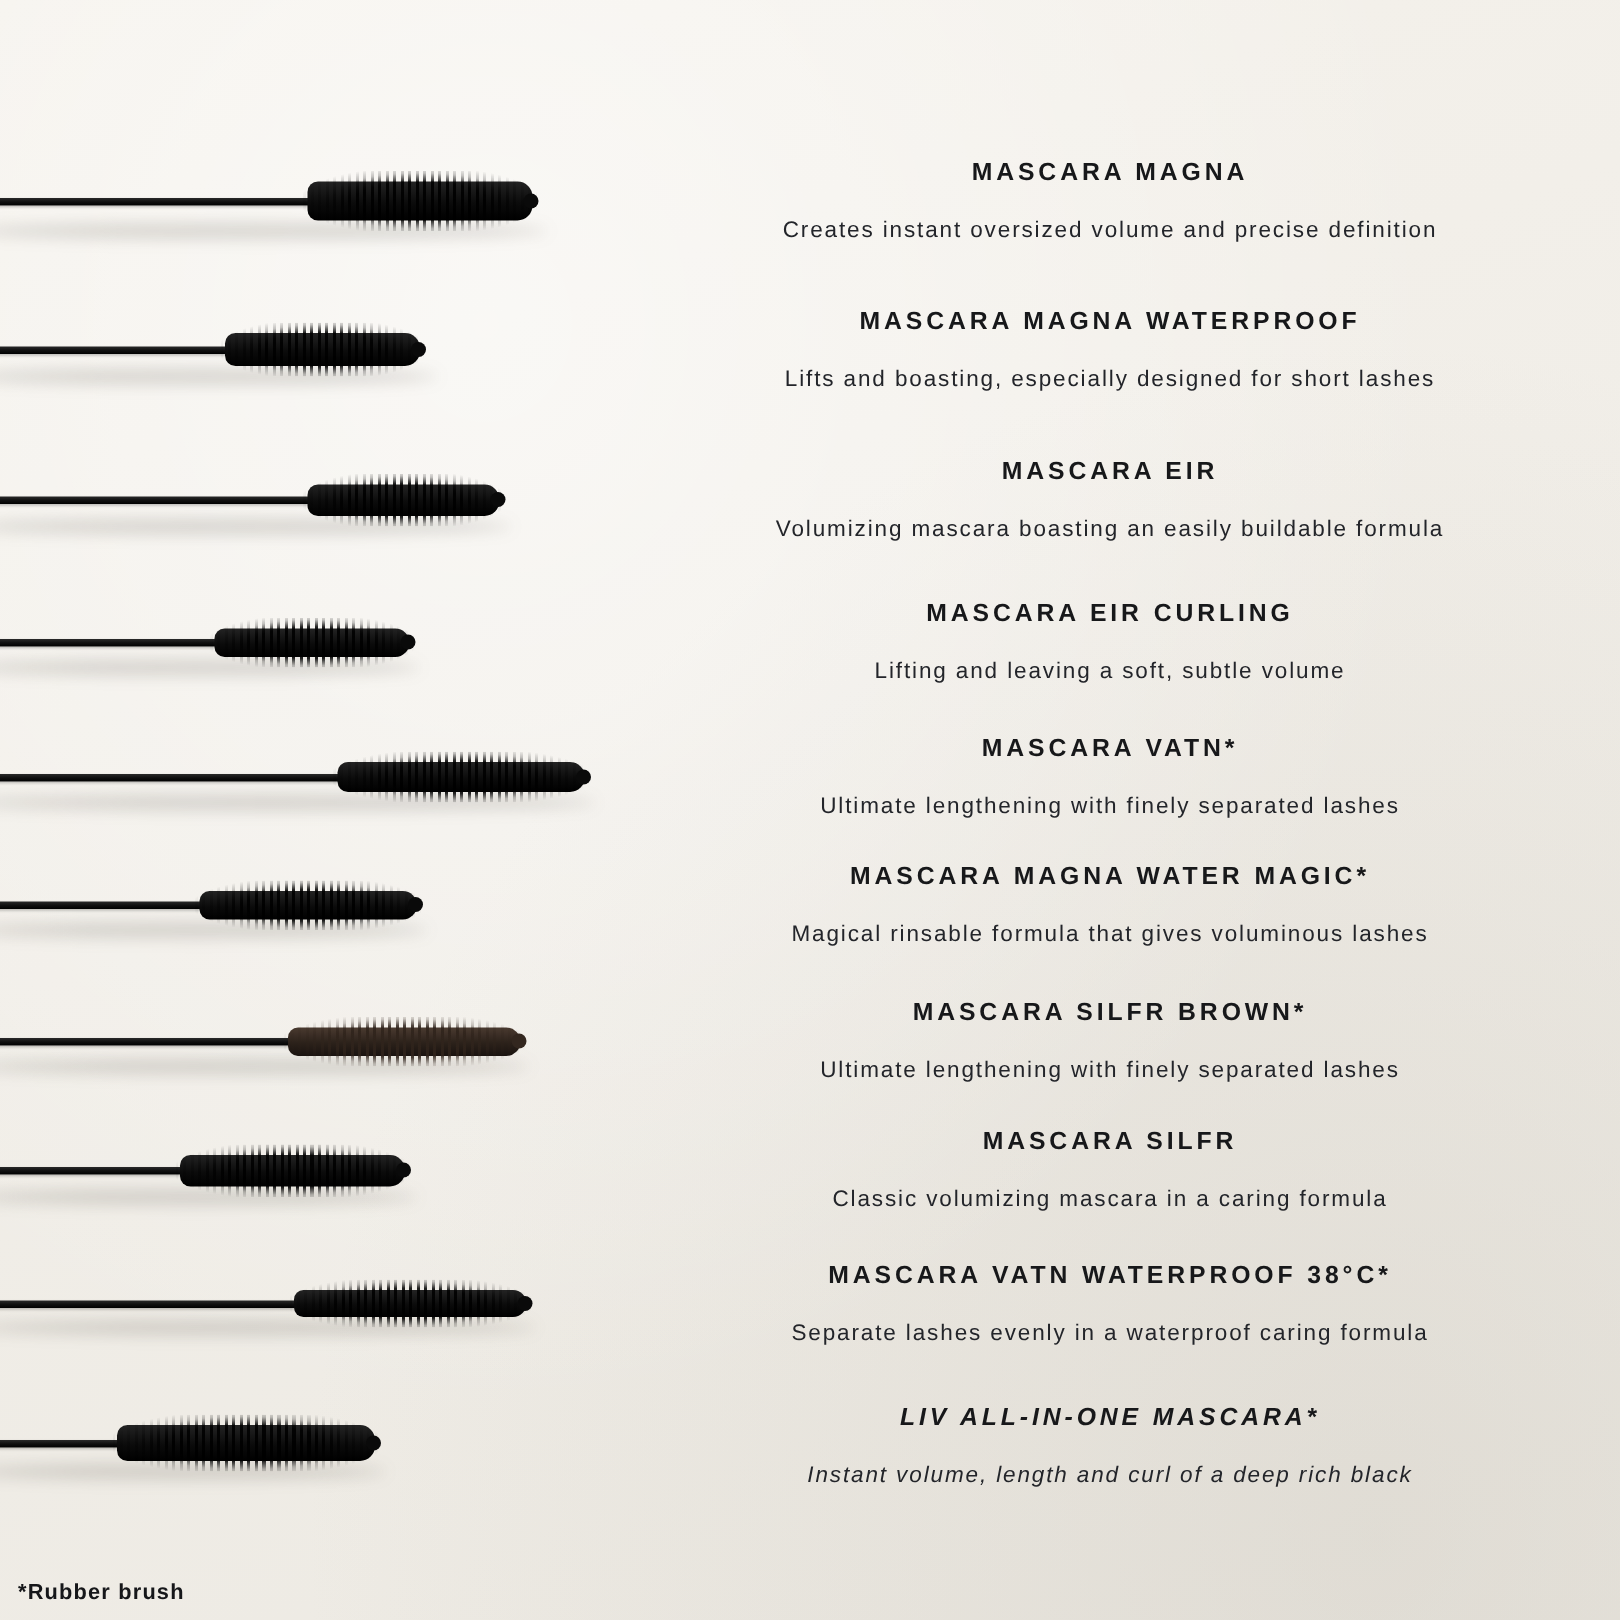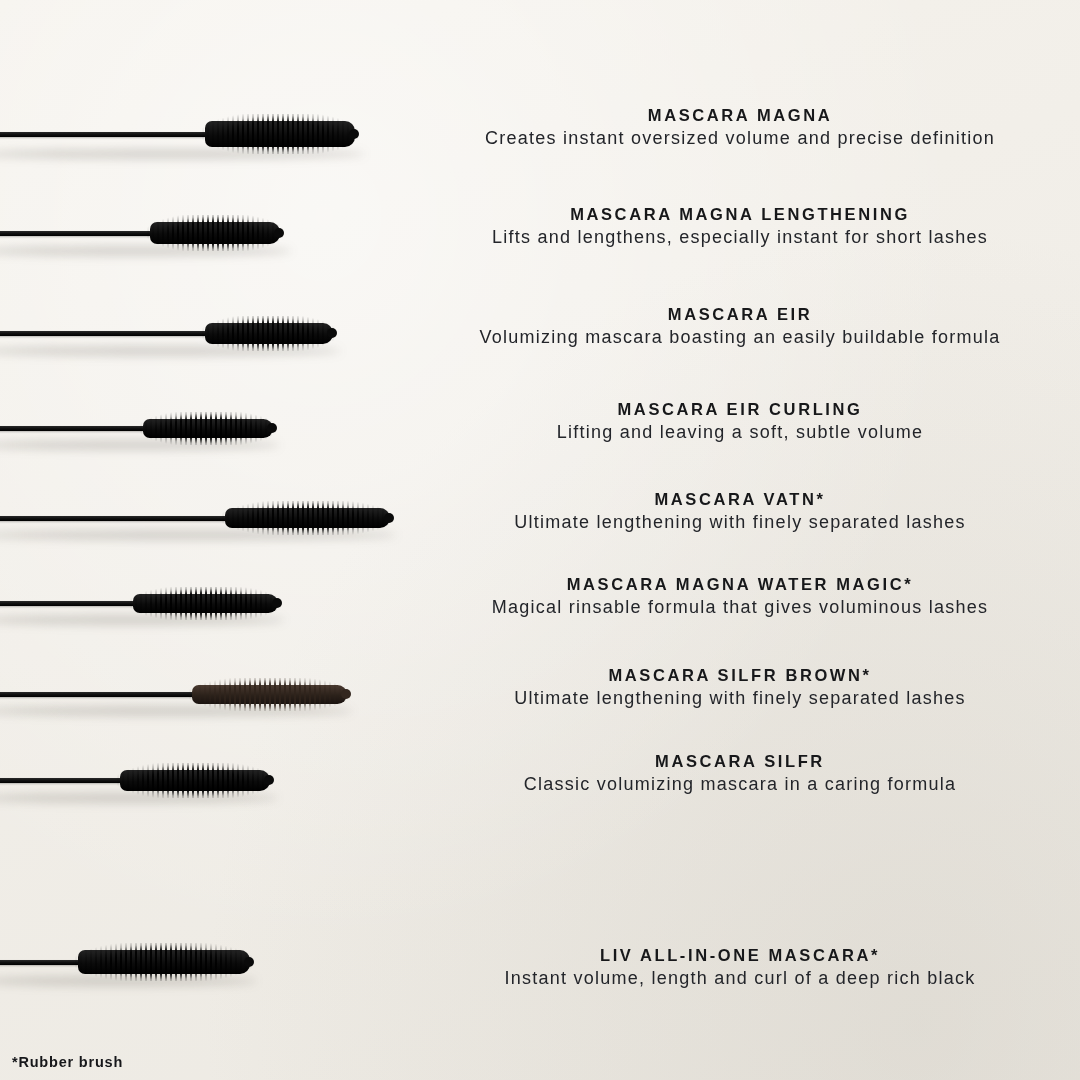--- a/index.html
+++ b/index.html
@@ -111,22 +111,22 @@
   }
   .title {
     font-size: 16.5px;
     font-weight: bold;
     letter-spacing: 2.6px;
     color: #17181a;
     line-height: 1.2;
     white-space: nowrap;
   }
   .desc {
-    margin-top: 1px;
-    font-size: 18px;
+    margin-top: 18px;
+    font-size: 15px;
     letter-spacing: 1.25px;
     color: #23252a;
     line-height: 1.3;
     white-space: nowrap;
   }
 
   .footnote {
     position: absolute;
     left: 12px;
     bottom: 10px;
@@ -159,22 +159,22 @@
       <div class="row" style="top: 183px;">
         <div class="wand">
           <div class="shadow" style="left: -20px; top: 63px; width: 312px;"></div>
           <div class="handle" style="left: -30px; width: 192px; top: 48px;"></div>
           <div class="brush" style="left: 150px; width: 130px; height: 22px; top: 39px;">
             <div class="bristles"></div>
           </div>
           <div class="tip" style="left: 274px; top: 45px; background: rgb(10, 10, 10);"></div>
         </div>
         <div class="text" style="top: 22px;">
-          <div class="title">MASCARA MAGNA LENGTHENING</div>
-          <div class="desc">Lifts and lengthens, especially instant for short lashes</div>
+          <div class="title">MASCARA MAGNA WATERPROOF</div>
+          <div class="desc">Lifts and boasting, especially designed for short lashes</div>
         </div>
       </div>
       <div class="row" style="top: 283px;">
         <div class="wand">
           <div class="shadow" style="left: -20px; top: 62.5px; width: 361px;"></div>
           <div class="handle" style="left: -30px; width: 243px; top: 48px;"></div>
           <div class="brush" style="left: 205px; width: 128px; height: 21px; top: 39.5px;">
             <div class="bristles"></div>
           </div>
           <div class="tip" style="left: 327px; top: 45px; background: rgb(10, 10, 10);"></div>
@@ -247,30 +247,44 @@
           <div class="brush" style="left: 120px; width: 150px; height: 21px; top: 39.5px;">
             <div class="bristles"></div>
           </div>
           <div class="tip" style="left: 264px; top: 45px; background: rgb(10, 10, 10);"></div>
         </div>
         <div class="text" style="top: 22px;">
           <div class="title">MASCARA SILFR</div>
           <div class="desc">Classic volumizing mascara in a caring formula</div>
         </div>
       </div>
+      <div class="row" style="top: 819px;">
+        <div class="wand">
+          <div class="shadow" style="left: -20px; top: 61px; width: 377px;"></div>
+          <div class="handle" style="left: -30px; width: 232px; top: 48px;"></div>
+          <div class="brush" style="left: 196px; width: 155px; height: 18px; top: 41px;">
+            <div class="bristles"></div>
+          </div>
+          <div class="tip" style="left: 345px; top: 45px; background: rgb(10, 10, 10);"></div>
+        </div>
+        <div class="text" style="top: 22px;">
+          <div class="title">MASCARA VATN WATERPROOF 38°C*</div>
+          <div class="desc">Separate lashes evenly in a waterproof caring formula</div>
+        </div>
+      </div>
       <div class="row" style="top: 912px;">
         <div class="wand">
           <div class="shadow" style="left: -20px; top: 64px; width: 277px;"></div>
           <div class="handle" style="left: -30px; width: 115px; top: 48px;"></div>
           <div class="brush" style="left: 78px; width: 172px; height: 24px; top: 38px;">
             <div class="bristles"></div>
           </div>
           <div class="tip" style="left: 244px; top: 45px; background: rgb(10, 10, 10);"></div>
         </div>
-        <div class="text" style="top: 34px;">
+        <div class="text" style="top: 24px; font-style: italic;">
           <div class="title">LIV ALL-IN-ONE MASCARA*</div>
           <div class="desc">Instant volume, length and curl of a deep rich black</div>
         </div>
       </div>
     </div>
 
   <div class="footnote">*Rubber brush</div>
 
 </div>
 

